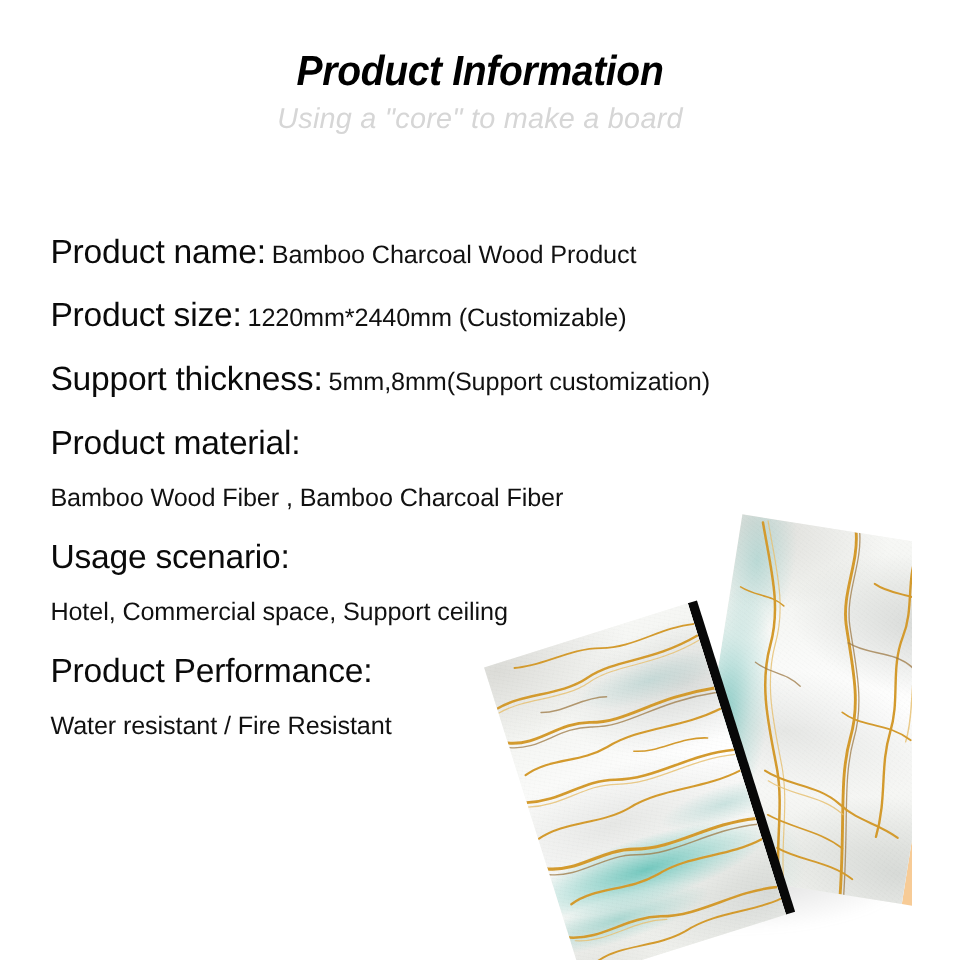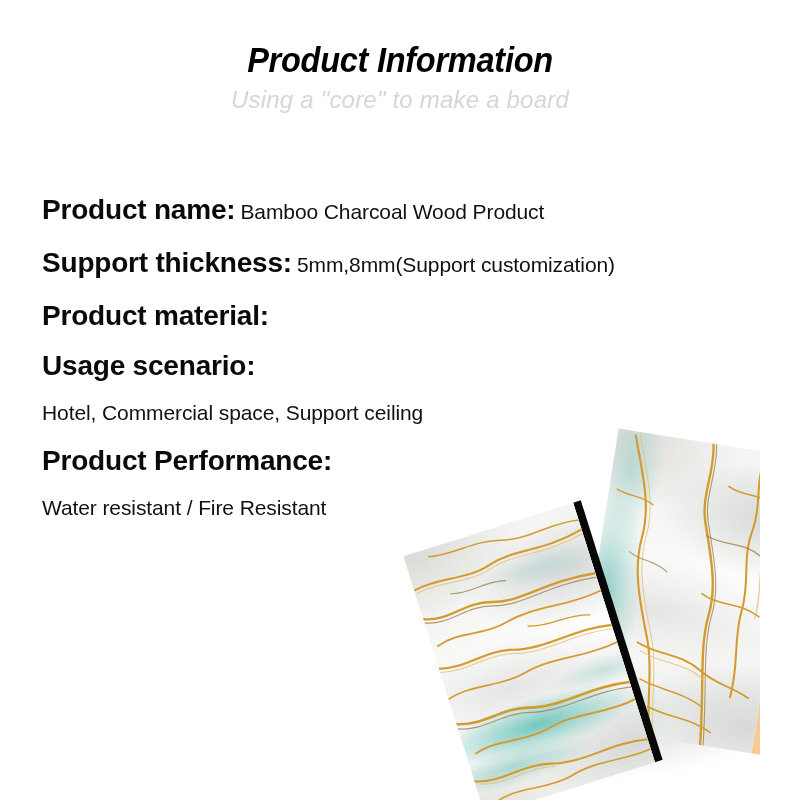--- a/index.html
+++ b/index.html
@@ -61,21 +61,21 @@
   .spec-row {
     display: block;
     white-space: nowrap;
     line-height: 1.0;
   }
   .spec-row.major   { margin-bottom: 25px; }
   .spec-row.subline { margin-bottom: 24px; }
 
   .spec-label {
     font-size: 28px;
-    font-weight: bold;
+    font-weight: normal;
     color: #0a0a0a;
     letter-spacing: -0.2px;
   }
   .spec-value {
     font-size: 21px;
     font-weight: normal;
     color: #111111;
     letter-spacing: -0.1px;
     padding-left: 5px;
   }
@@ -196,27 +196,33 @@
     <h1 class="page-title">Product Information</h1>
     <div class="page-subtitle">Using a "core" to make a board</div>
   </div>
 
   <div class="spec-list">
 
     <div class="spec-row major">
       <span class="spec-label">Product name:</span><span class="spec-value">Bamboo Charcoal Wood Product</span>
     </div>
 
+    <div class="spec-row major">
+      <span class="spec-label">Product size:</span><span class="spec-value">1220mm*2440mm (Customizable)</span>
+    </div>
 
     <div class="spec-row major">
       <span class="spec-label">Support thickness:</span><span class="spec-value">5mm,8mm(Support customization)</span>
     </div>
 
     <div class="spec-row" style="margin-bottom:22px;">
       <span class="spec-label">Product material:</span>
+    </div>
+    <div class="spec-row subline">
+      <span class="spec-detail">Bamboo Wood Fiber , Bamboo Charcoal Fiber</span>
     </div>
 
     <div class="spec-row" style="margin-bottom:22px;">
       <span class="spec-label">Usage scenario:</span>
     </div>
     <div class="spec-row subline">
       <span class="spec-detail">Hotel, Commercial space, Support ceiling</span>
     </div>
 
     <div class="spec-row" style="margin-bottom:22px;">

